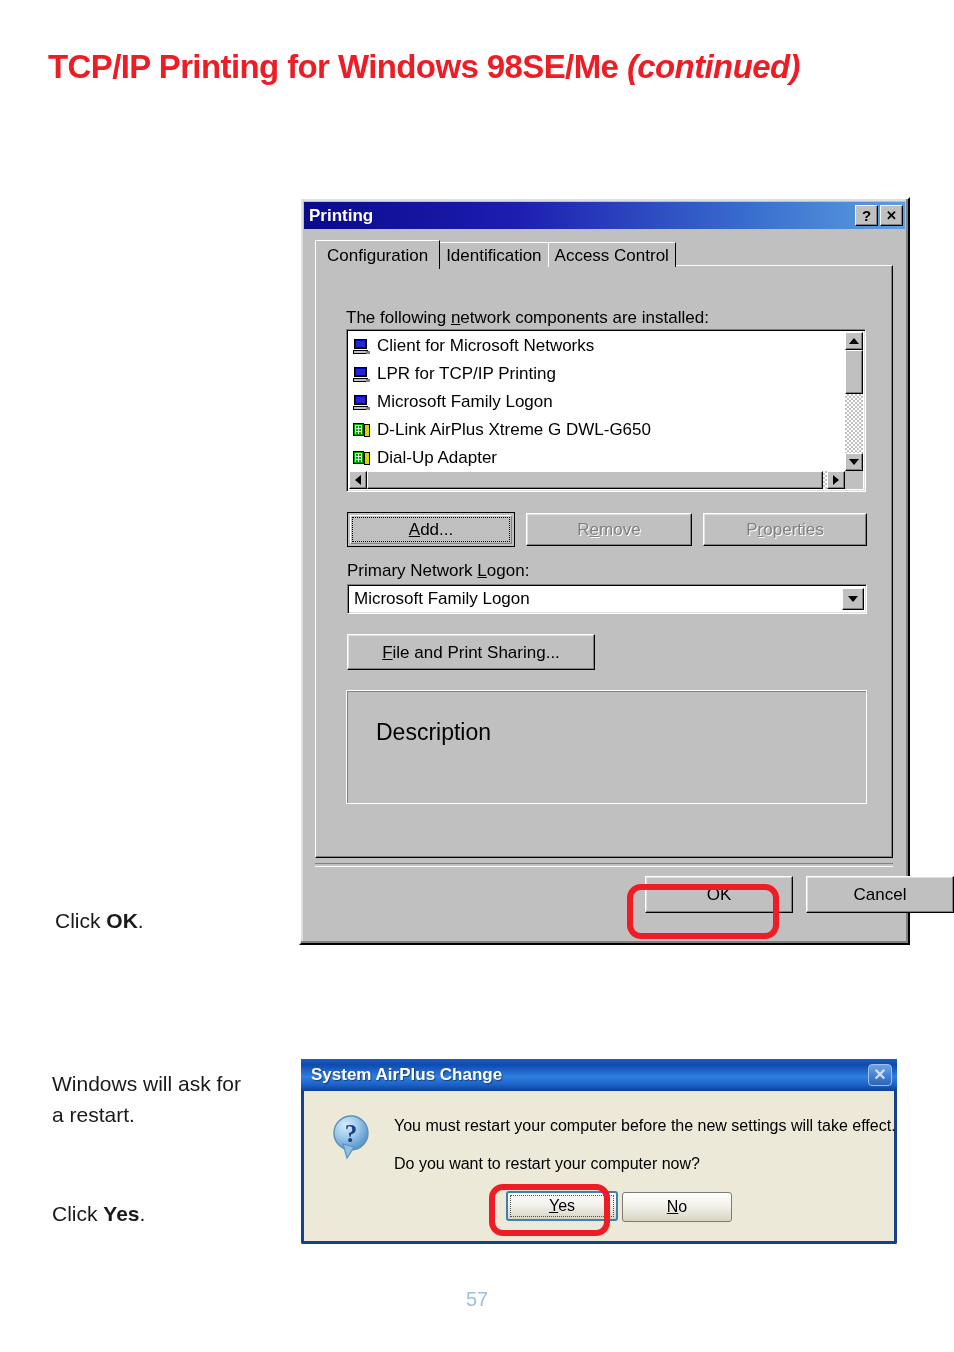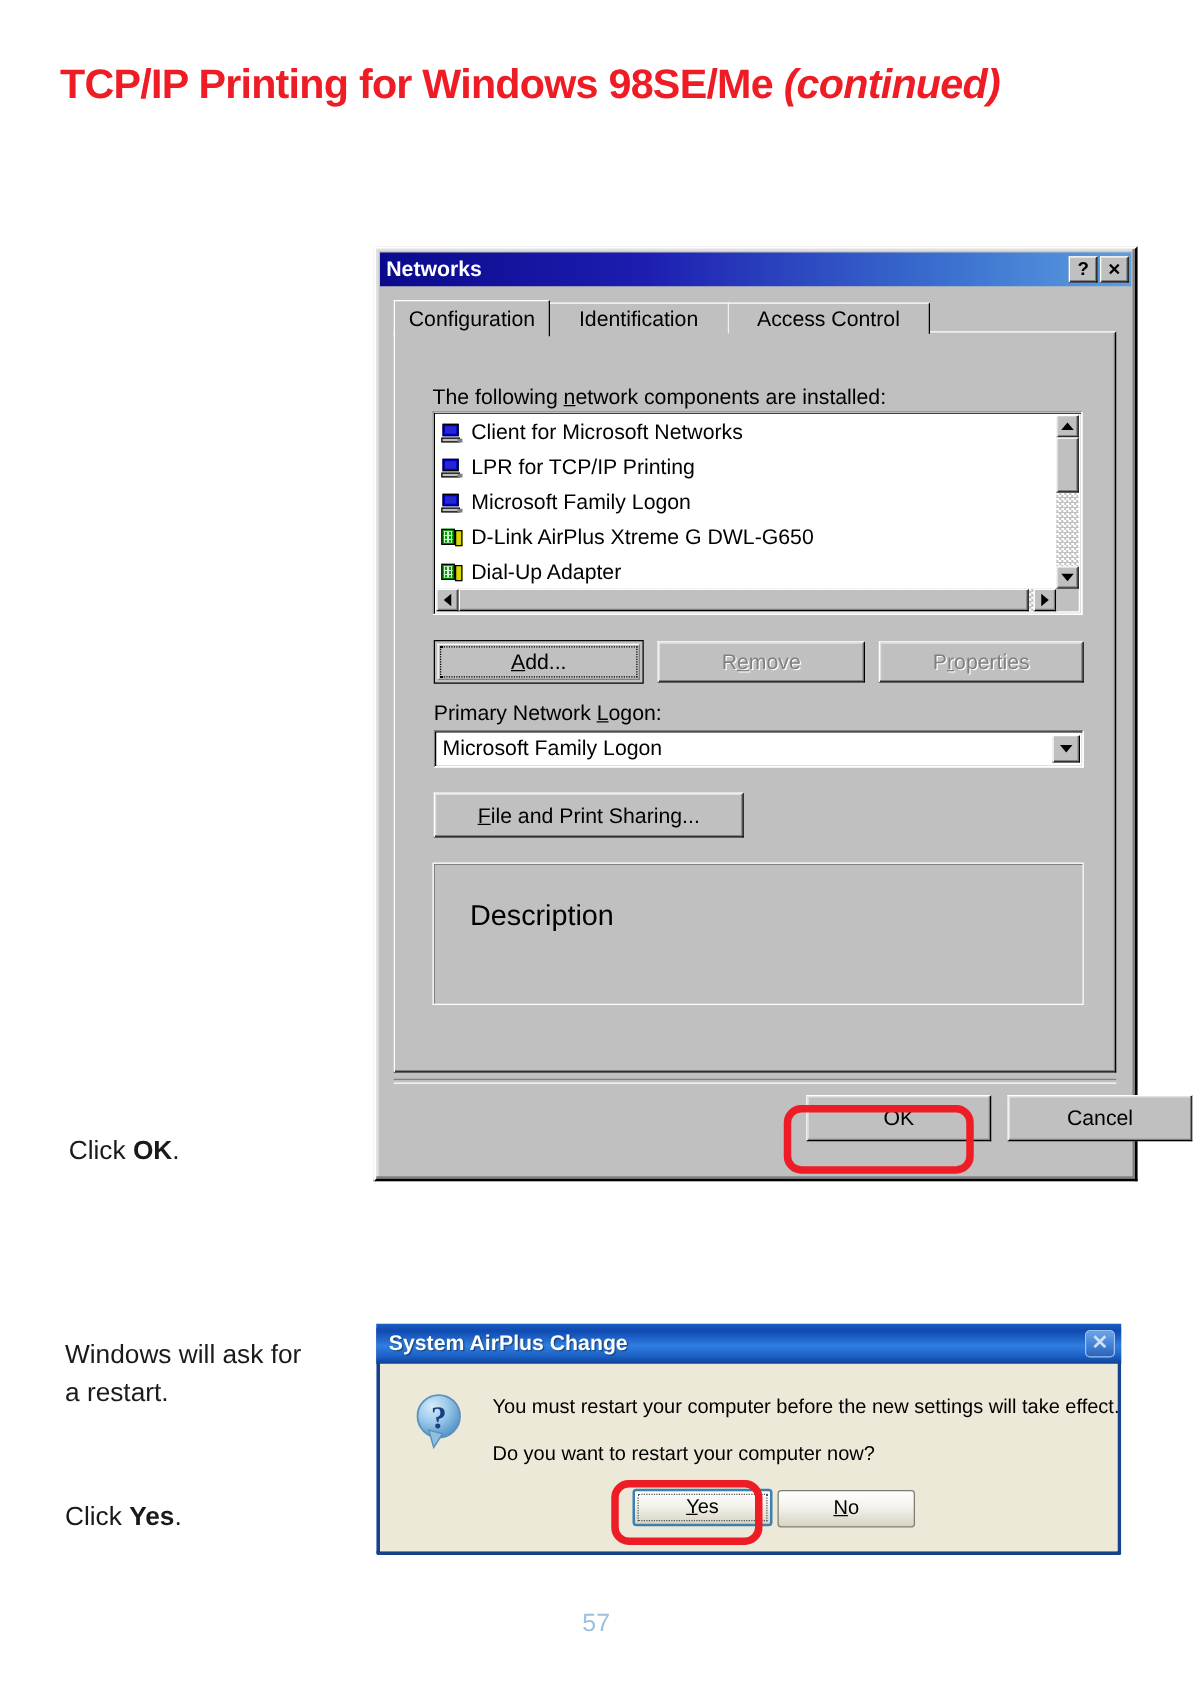--- a/index.html
+++ b/index.html
@@ -113,21 +113,21 @@
     position: absolute;
     left: 14px;
     top: 40px;
     height: 28px;
     display: flex;
     align-items: flex-end;
     z-index: 3;
   }
   .w98-tab {
     height: 25px;
-    padding: 0 23px;
+    padding: 0 6px;
     background: #c0c0c0;
     font-size: 17px;
     color: #000;
     display: flex;
     align-items: center;
     box-sizing: border-box;
     border-top: 1px solid #ffffff;
     border-left: 1px solid #ffffff;
     border-right: 1px solid #000000;
     margin-right: -1px;
@@ -520,21 +520,21 @@
 <body>
 
 <div class="page-title">
   <span>TCP/IP Printing for Windows 98SE/Me</span>
   <span class="cont">(continued)</span>
 </div>
 
 <div class="win98-dialog">
 
   <div class="w98-titlebar">
-    <div class="w98-title-text">Networks</div>
+    <div class="w98-title-text">Printing</div>
     <div class="w98-titlebtn">?</div>
     <div class="w98-titlebtn" style="font-size:13px;">✕</div>
   </div>
 
   <div class="w98-tabstrip">
     <div class="w98-tab active">Configuration</div>
     <div class="w98-tab">Identification</div>
     <div class="w98-tab">Access Control</div>
   </div>
 

